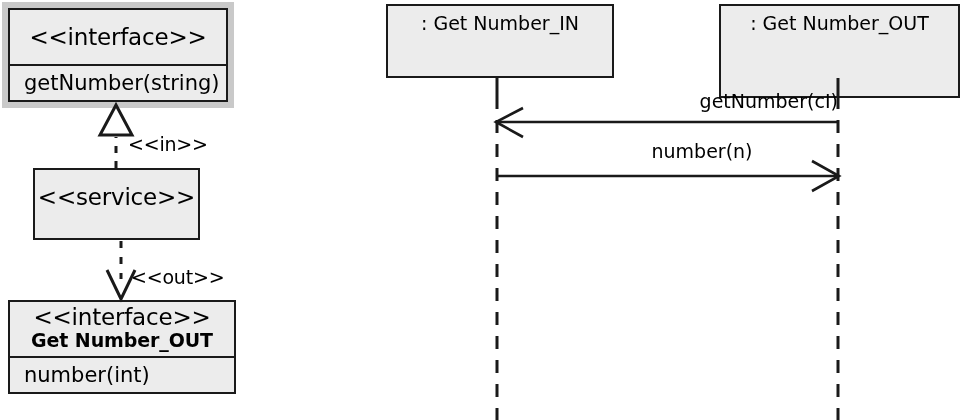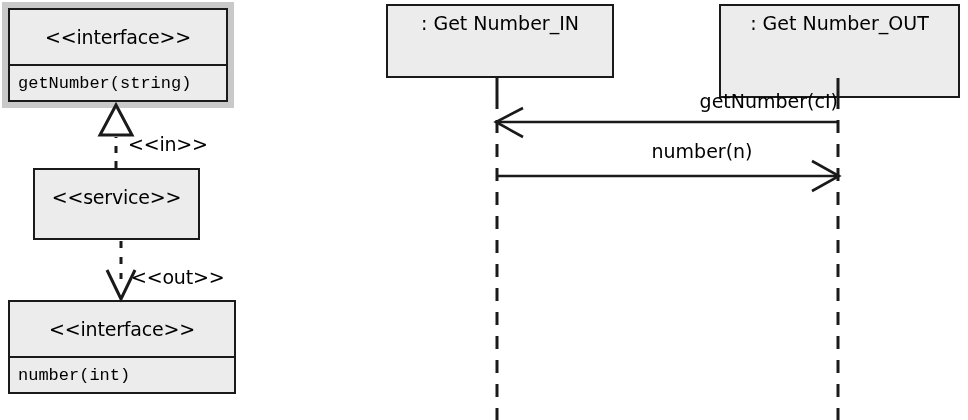--- a/index.html
+++ b/index.html
@@ -36,41 +36,40 @@
     box-sizing: border-box;
     display: flex;
     flex-direction: column;
     align-items: center;
     justify-content: center;
   }
   .uml-box .compartment.divider {
     border-bottom: 2px solid #1a1a1a;
   }
   .stereotype {
-    font-size: 19px;
+    font-size: 23px;
     line-height: 23px;
     letter-spacing: -0.2px;
     white-space: nowrap;
   }
   .classname {
     font-size: 19px;
     line-height: 23px;
     font-weight: bold;
     letter-spacing: -0.1px;
     white-space: nowrap;
   }
   .operation {
-    font-size: 17px;
+    font-size: 21px;
     line-height: 23px;
     white-space: nowrap;
     text-align: left;
     width: 100%;
-    padding-left: 8px;
-    box-sizing: border-box;
-    font-family: Liberation Mono, monospace;
+    padding-left: 14px;
+    box-sizing: border-box;
   }
 
   
   .selection-halo {
     position: absolute;
     box-sizing: border-box;
     background: #c9c9c9;
   }
 
   
@@ -152,20 +151,21 @@
 
   <div class="uml-box" id="service-box">
     <div class="compartment c-head">
       <div class="stereotype">&lt;&lt;service&gt;&gt;</div>
     </div>
   </div>
 
   <div class="uml-box" id="iface-out-box">
     <div class="compartment divider c-head">
       <div class="stereotype">&lt;&lt;interface&gt;&gt;</div>
+      <div class="classname">Get Number_OUT</div>
     </div>
     <div class="compartment c-ops">
       <div class="operation">number(int)</div>
     </div>
   </div>
 
   <div class="conn-label" id="label-out">&lt;&lt;out&gt;&gt;</div>
 
   <div class="conn-label" id="label-in">&lt;&lt;in&gt;&gt;</div>
 

